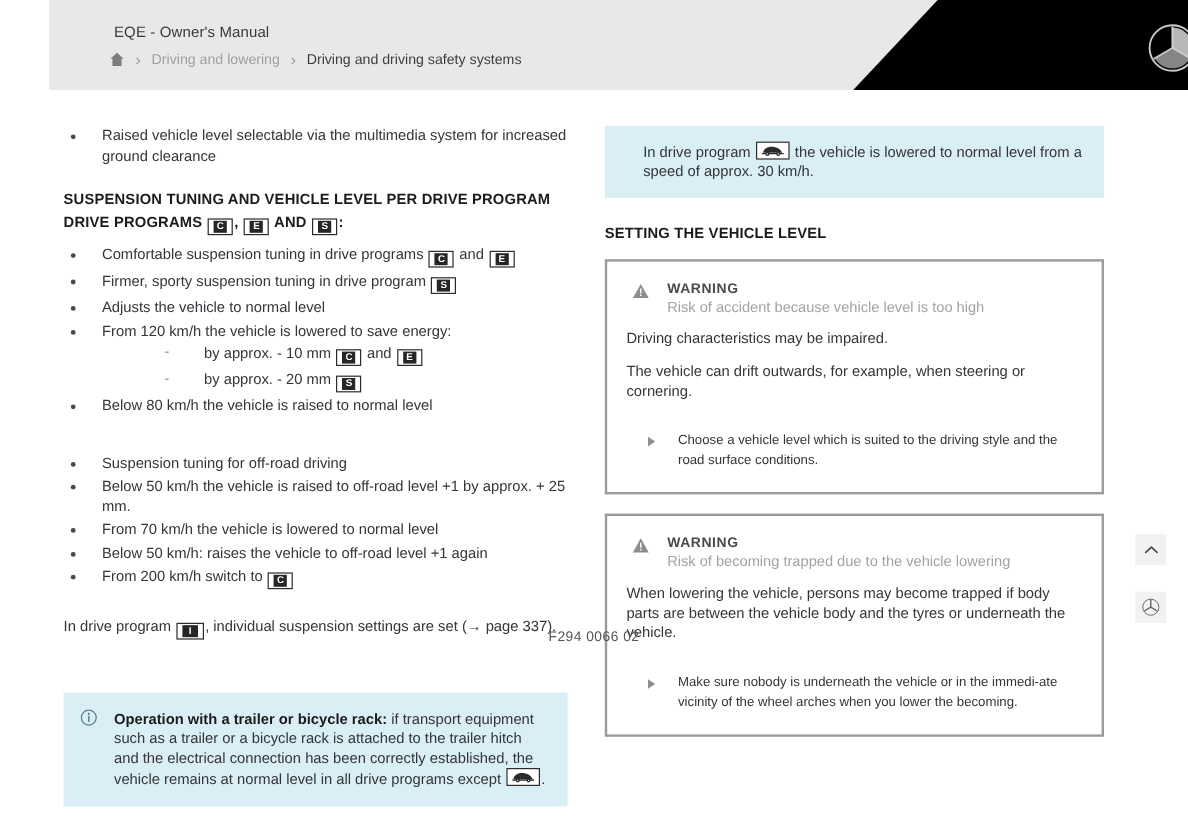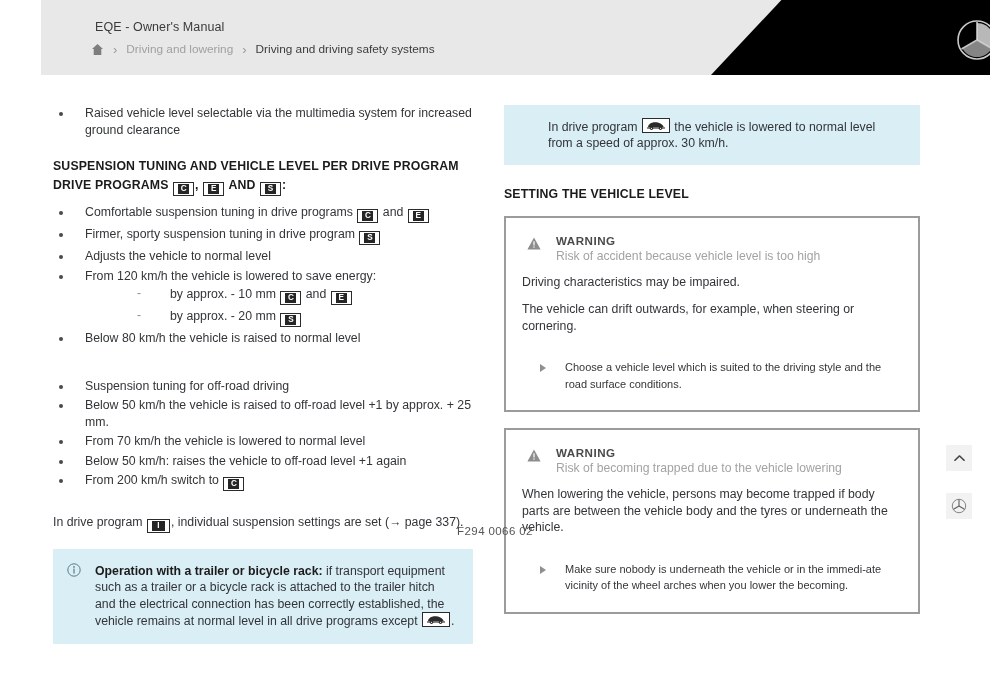--- a/index.html
+++ b/index.html
@@ -140,36 +140,37 @@
     padding: 1px 2px;
   }
   .badge.offroad svg { display: block; }
   .badge.indiv .inner { min-width: 13px; }
 
   
   .infobox {
     position: relative;
     background: #d9eef5;
     padding: 14px 16px 14px 42px;
+    margin-top: 28px;
   }
   .infobox .icon-i {
     position: absolute;
     left: 14px; top: 14px;
     width: 14px; height: 14px;
   }
   .infobox p {
     font-size: 12.3px;
     line-height: 16.4px;
     color: #333538;
   }
   .infobox b { font-weight: bold; color: #1b1b1b; }
 
   .notebox {
     background: #d9eef5;
-    padding: 13px 18px 13px 44px;
+    padding: 13px 18px 13px 32px;
   }
   .notebox p { font-size: 12.3px; line-height: 16.4px; color: #333538; }
 
   
   .warnbox {
     border: 2px solid #9b9b9b;
     background: #ffffff;
     padding: 16px 16px 18px 16px;
     position: relative;
   }

